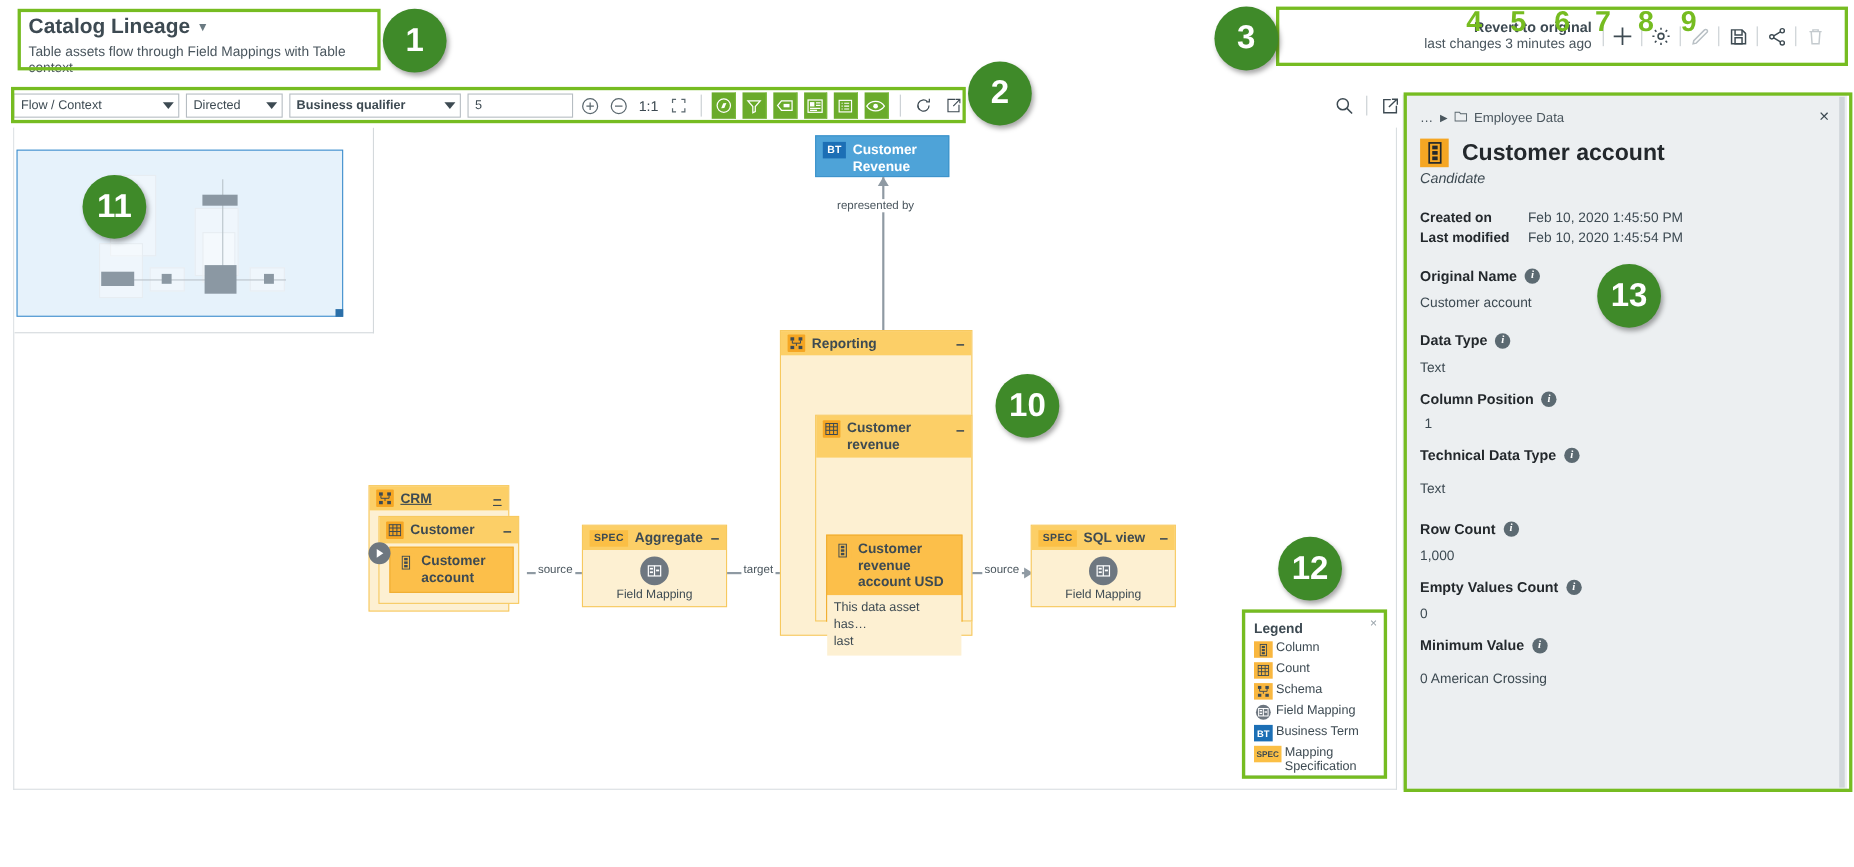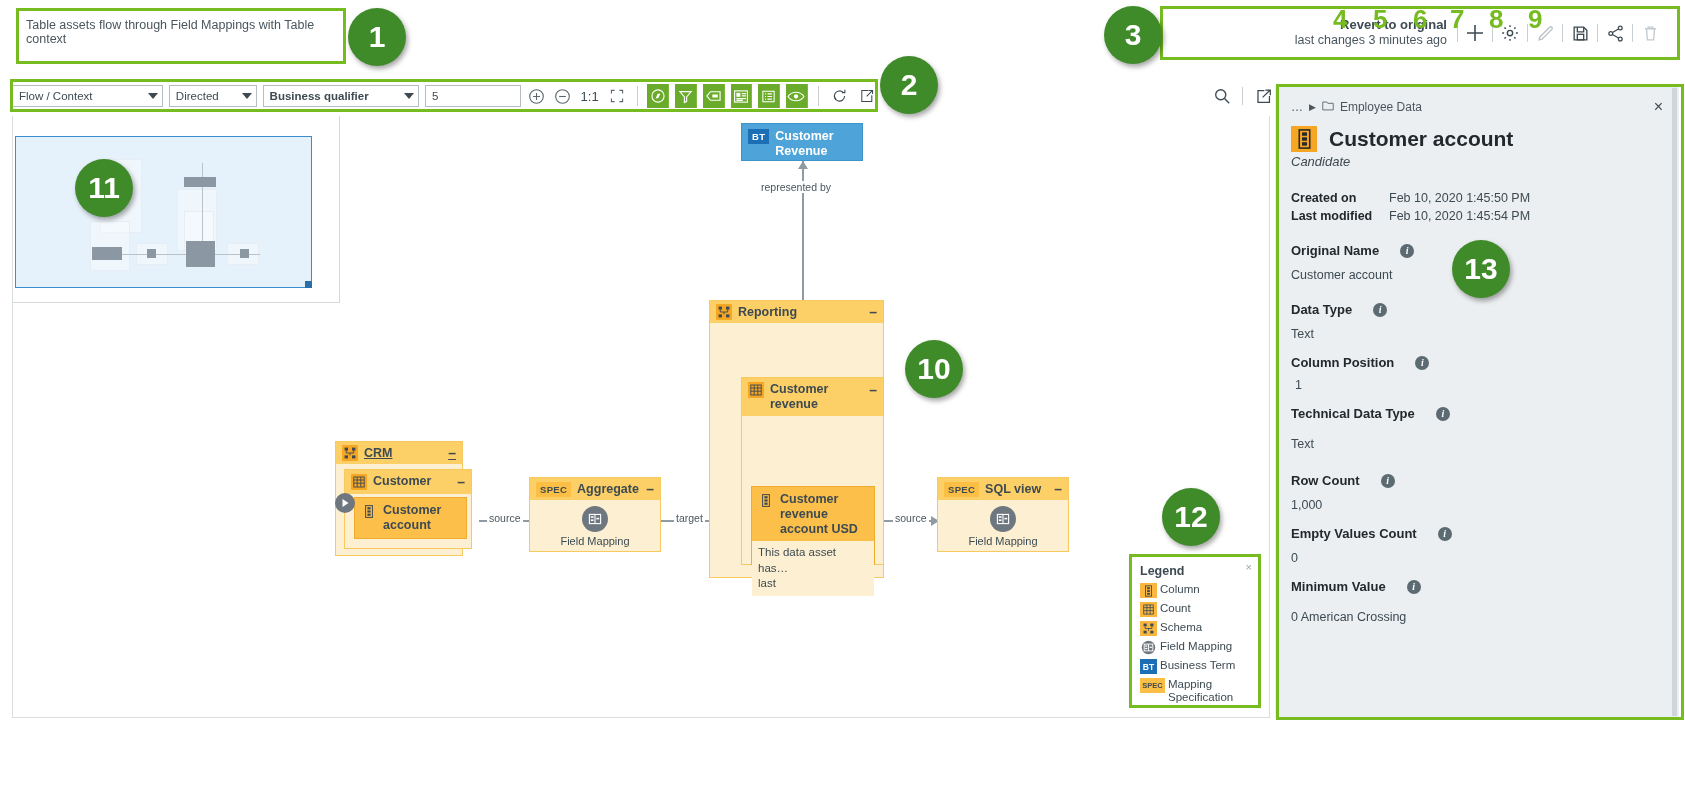--- a/index.html
+++ b/index.html
@@ -331,41 +331,45 @@
     display: flex; align-items: center; justify-content: center;
   }
   #d-title { font-size: 21px; font-weight: bold; color: #23282c; }
   #d-subtitle { padding: 2px 16px 0 16px; font-size: 13px; font-style: italic; color: #3d4a52; }
   #d-meta { padding: 22px 16px 0 16px; font-size: 12.5px; }
   .meta-row { display: flex; margin-bottom: 4px; }
   .meta-k { width: 98px; font-weight: bold; color: #23282c; }
   .meta-v { color: #3d4a52; }
   .prop { padding: 0 16px; }
   .prop-k {
-    display: flex; align-items: center; gap: 21px;
+    display: flex; align-items: center; gap: 7px;
     font-size: 13px; font-weight: bold; color: #23282c;
     margin-top: 20px;
   }
   .prop-v { font-size: 12.5px; color: #3d4a52; margin-top: 10px; }
   .info-i {
     width: 14px; height: 14px; border-radius: 50%;
     background: #5c6a72; color: #fff;
     font-size: 10px; font-weight: bold; font-style: italic;
     display: flex; align-items: center; justify-content: center;
     font-family: "Liberation Serif", serif;
   }
 
   .sep-v { width:1px; height:18px; background:#c8ced2; }
 </style>
 </head>
 <body>
 
 <div id="root">
 
   <div id="title-block">
+    <div id="title-row">
+      <span id="title-text">Catalog Lineage</span>
+      <span id="title-caret">▼</span>
+    </div>
     <div id="title-sub">Table assets flow through Field Mappings with Table context</div>
   </div>
   <div class="anno-box" style="left:16px; top:8px; width:330px; height:56px;"></div>
   <div class="bubble" style="left:348px; top:8px;">1</div>
 
   <div id="action-bar">
     <div id="revert-block">
       <div id="revert-title">Revert to original</div>
       <div id="revert-sub">last changes 3 minutes ago</div>
     </div>

